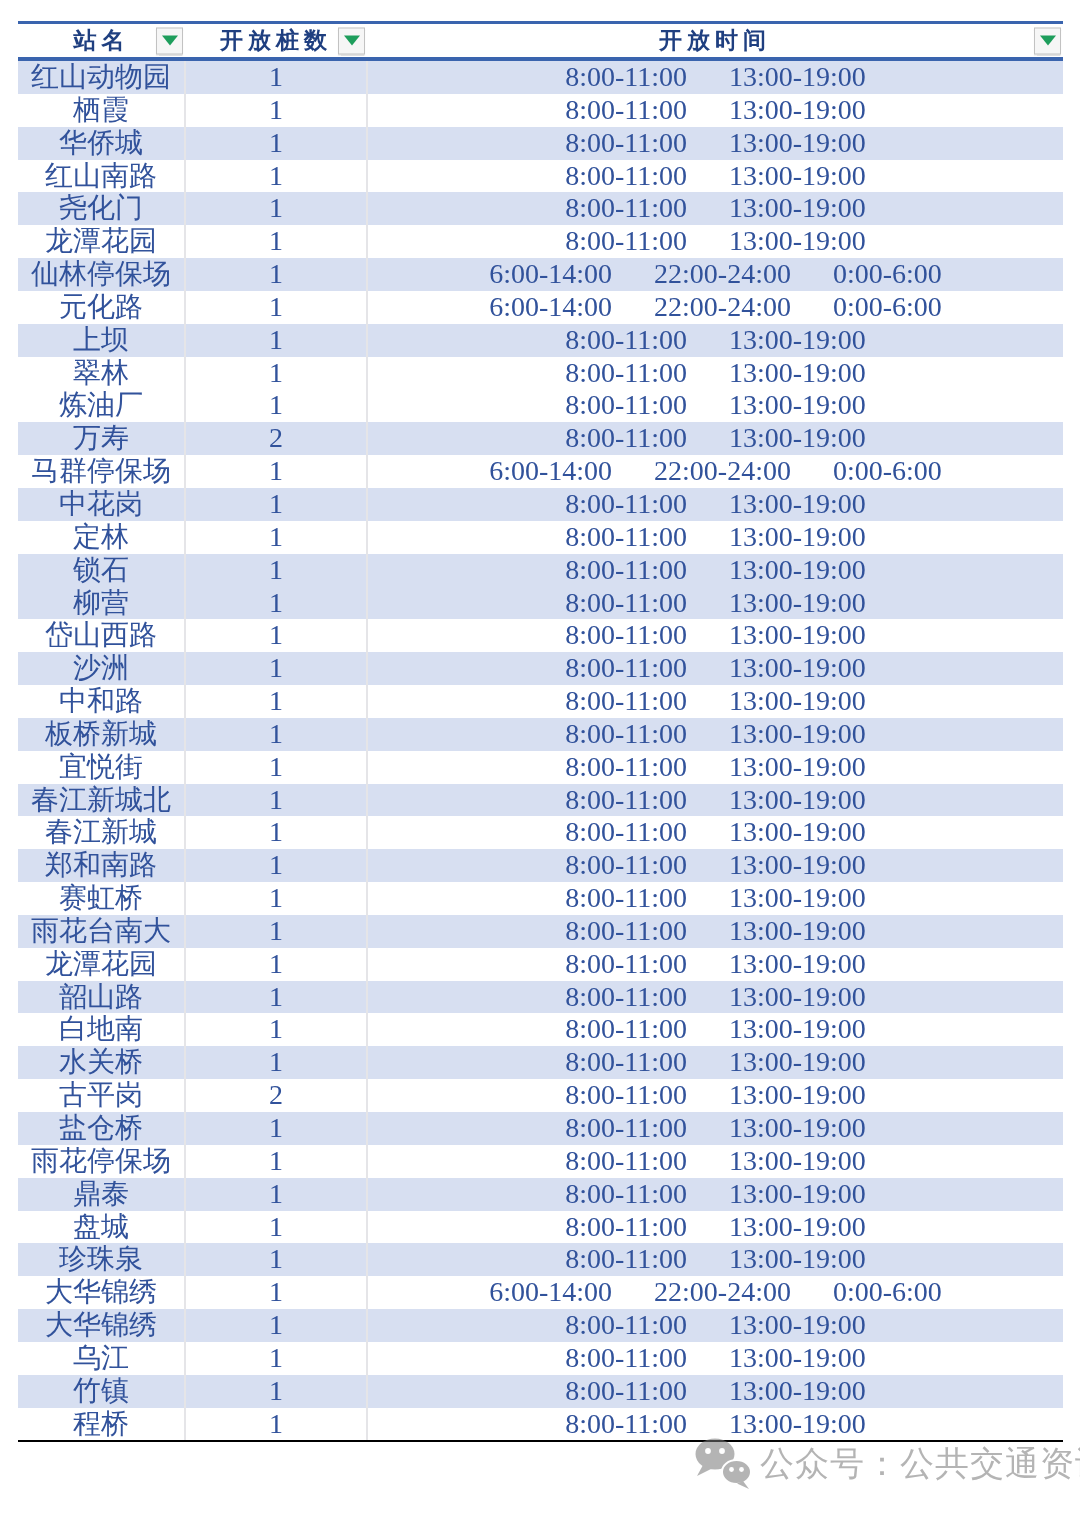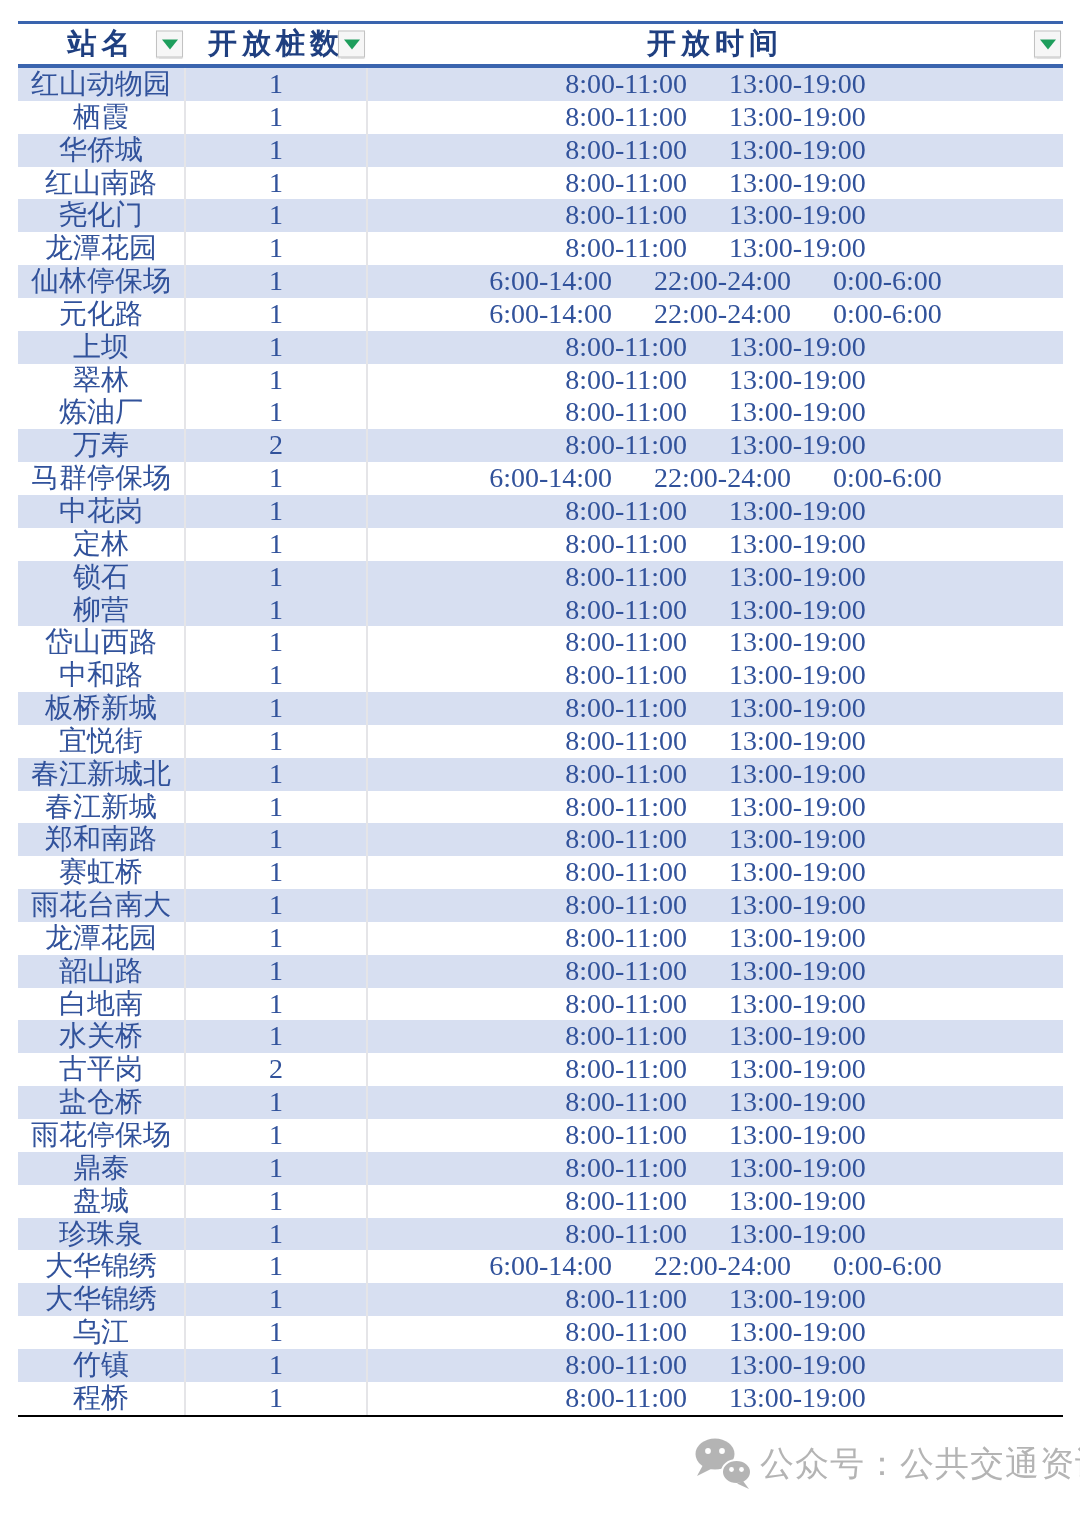--- a/index.html
+++ b/index.html
@@ -22,21 +22,21 @@
   }
   col.c1{width:167px;}
   col.c2{width:182px;}
   col.c3{width:696px;}
   thead th{
     height:33px;
     background:#ffffff;
     border-top:3px solid #3A64AE;
     border-bottom:4px solid #3A64AE;
     color:#1F3F80;
-    font-size:29px;
+    font-size:23px;
     font-weight:bold;
     letter-spacing:5px;
     text-align:center;
     position:relative;
     padding:0;
     vertical-align:middle;
   }
   tbody td{
     height:32.85px;
     padding:0;
@@ -211,20 +211,25 @@
         <tr class="band">
           <td>柳营</td>
           <td>1</td>
           <td>8:00-11:00   13:00-19:00</td>
         </tr>
         <tr>
           <td>岱山西路</td>
           <td>1</td>
           <td>8:00-11:00   13:00-19:00</td>
         </tr>
+        <tr class="band">
+          <td>沙洲</td>
+          <td>1</td>
+          <td>8:00-11:00   13:00-19:00</td>
+        </tr>
         <tr>
           <td>中和路</td>
           <td>1</td>
           <td>8:00-11:00   13:00-19:00</td>
         </tr>
         <tr class="band">
           <td>板桥新城</td>
           <td>1</td>
           <td>8:00-11:00   13:00-19:00</td>
         </tr>

